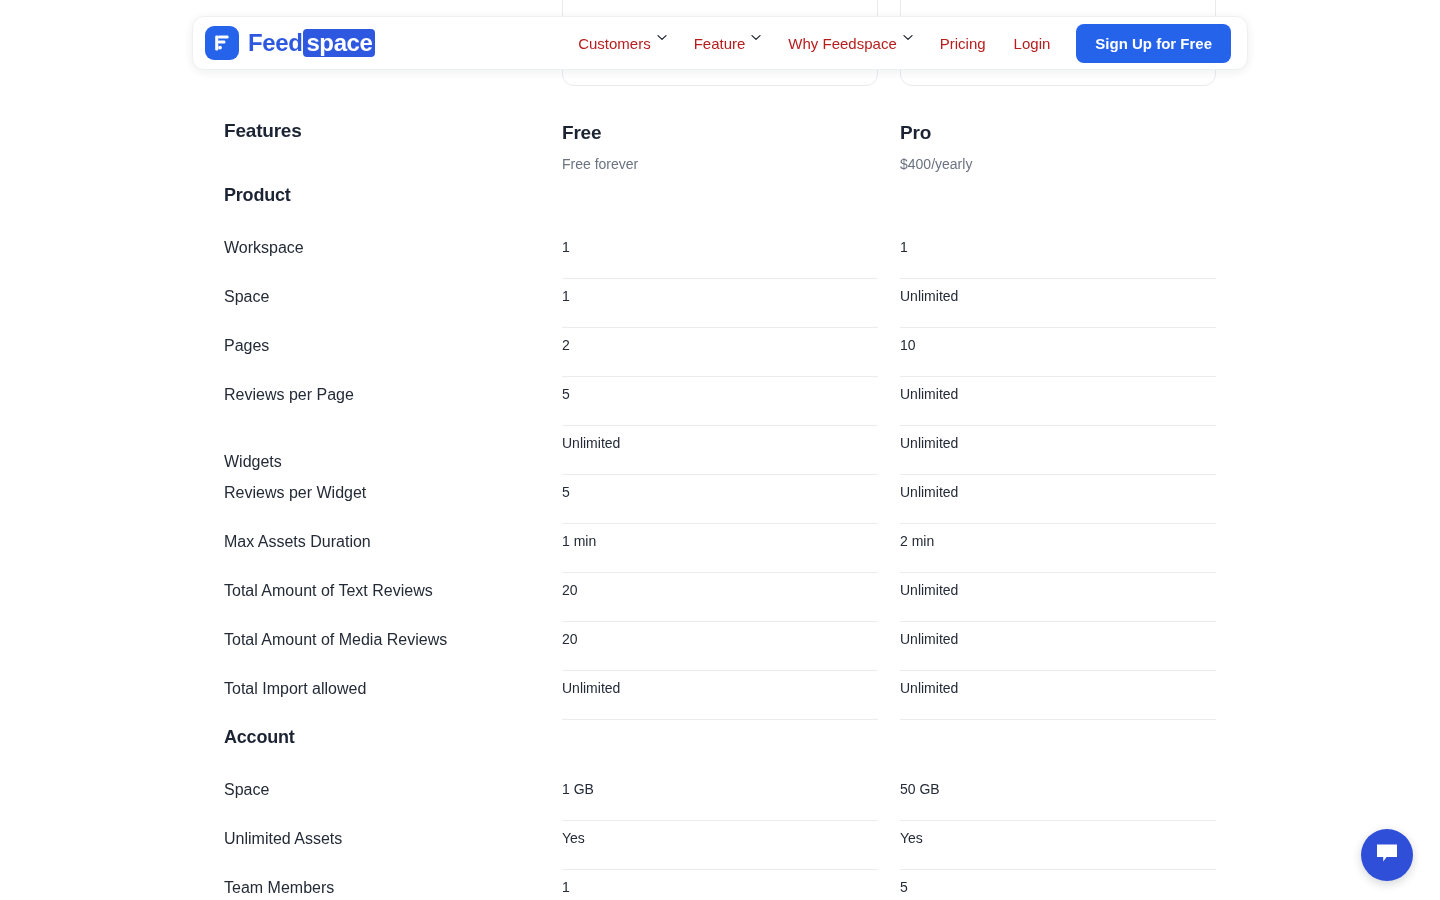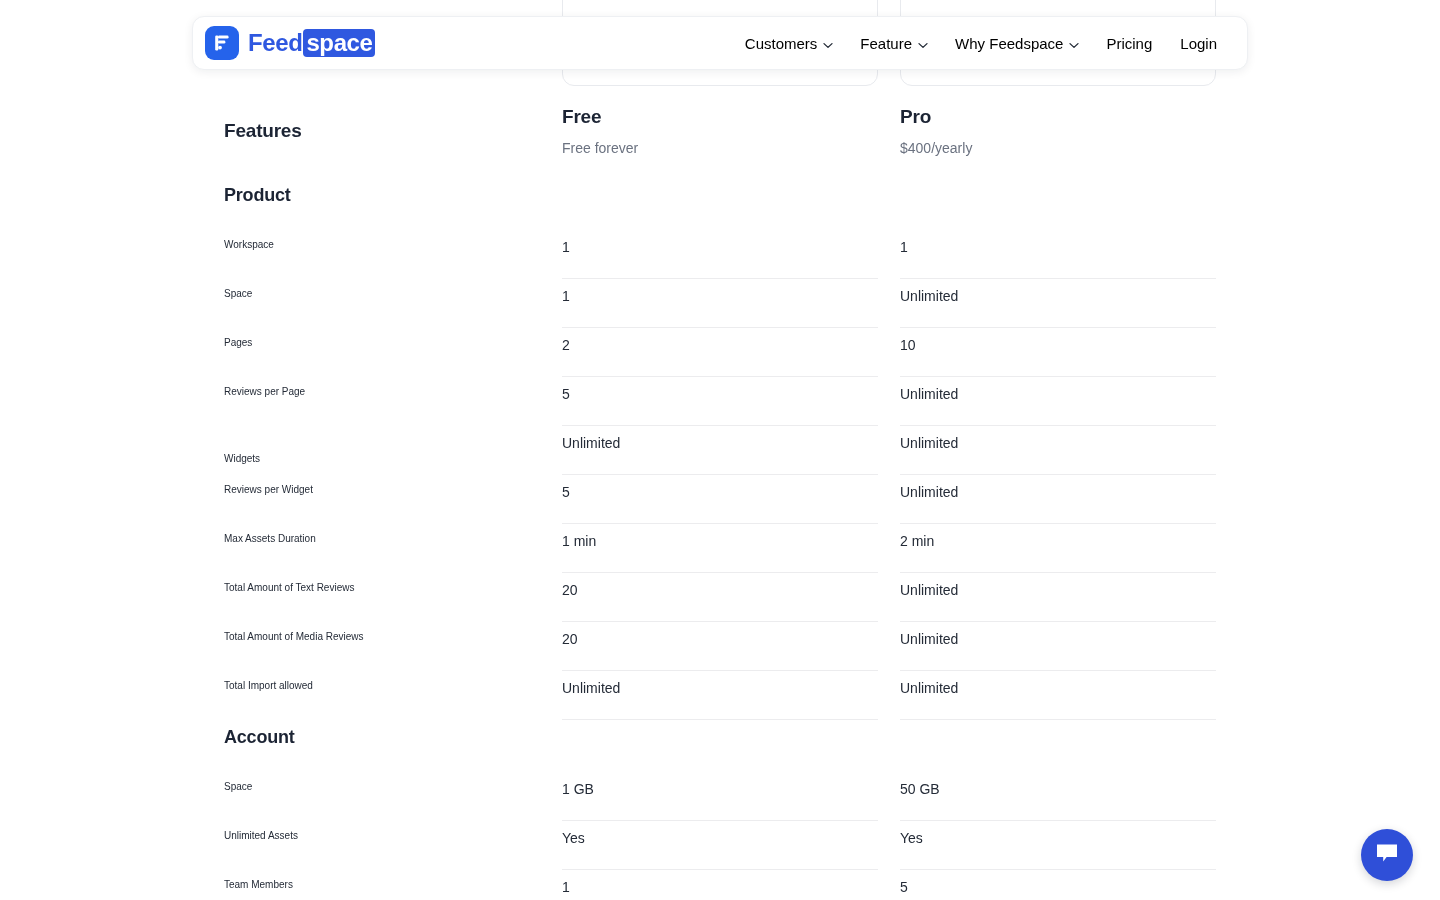--- a/index.html
+++ b/index.html
@@ -57,22 +57,22 @@
   }
   .brand-text { font-size: 24px; font-weight: bold; letter-spacing: -0.4px; display: flex; align-items: center; }
   .brand-feed { color: #2f58e0; }
   .brand-space {
     color: #ffffff; background: #2f58e0; border-radius: 4px;
     padding: 0 3px; margin-left: 1px;
   }
 
   .nav { margin-left: auto; display: flex; align-items: center; gap: 0; }
   .nav-item {
-    display: flex; align-items: flex-end; gap: 6px;
-    font-size: 15px; color: #000000;
+    display: flex; align-items: flex-start; gap: 6px;
+    font-size: 15px; color: #b91c1c;
     padding: 8px 14px; border-radius: 6px; cursor: pointer;
     white-space: nowrap;
   }
   .chev { width: 9px; height: 9px; position: relative; top: -1px; }
   .chev svg { display: block; }
   .signup-btn {
     margin-left: 12px;
     background: #2563eb; color: #fff;
     font-size: 15px; font-weight: bold;
     padding: 11px 19px; border: none; border-radius: 8px;
@@ -80,33 +80,33 @@
     font-family: "Liberation Sans", sans-serif;
   }
 
   
   .table { position: absolute; left: 0; top: 0; width: 1440px; }
 
   .features-title {
     position: absolute; left: 224px; top: 120px;
     font-size: 19px; font-weight: bold; color: #1c2434; letter-spacing: -0.2px;
   }
-  .plan-head { position: absolute; top: 106px; }
+  .plan-head { position: absolute; top: 122px; }
   .plan-head.free { left: 562px; }
   .plan-head.pro  { left: 900px; }
   .plan-name { font-size: 19px; font-weight: bold; color: #1c2434; letter-spacing: -0.2px; }
   .plan-price { margin-top: 12px; font-size: 14px; color: #6b7280; }
 
   .section-title {
     position: absolute; left: 224px;
     font-size: 18px; font-weight: bold; color: #1c2434; letter-spacing: -0.2px;
   }
   .row-label {
     position: absolute; left: 224px;
-    font-size: 10px; color: #242b37;
+    font-size: 16px; color: #242b37;
   }
   .cell {
     position: absolute;
     width: 316px;
     font-size: 14px; color: #242b37;
     padding-bottom: 23px;
     border-bottom: 1px solid #ececee;
   }
   .cell.free { left: 562px; }
   .cell.pro  { left: 900px; }
@@ -177,20 +177,21 @@
               <path d="M1 1.6 L5 5.4 L9 1.6" stroke="#1f2733" stroke-width="1.3" fill="none" stroke-linecap="round" stroke-linejoin="round"></path>
             </svg>
         </span>
       </div>
       <div class="nav-item">
         <span>Pricing</span>
       </div>
       <div class="nav-item">
         <span>Login</span>
       </div>
+      <button class="signup-btn">Sign Up for Free</button>
     </nav>
   </div>
 
   <div class="table">
 
     <div class="features-title">Features</div>
 
     <div class="plan-head free">
       <div class="plan-name">Free</div>
       <div class="plan-price">Free forever</div>

